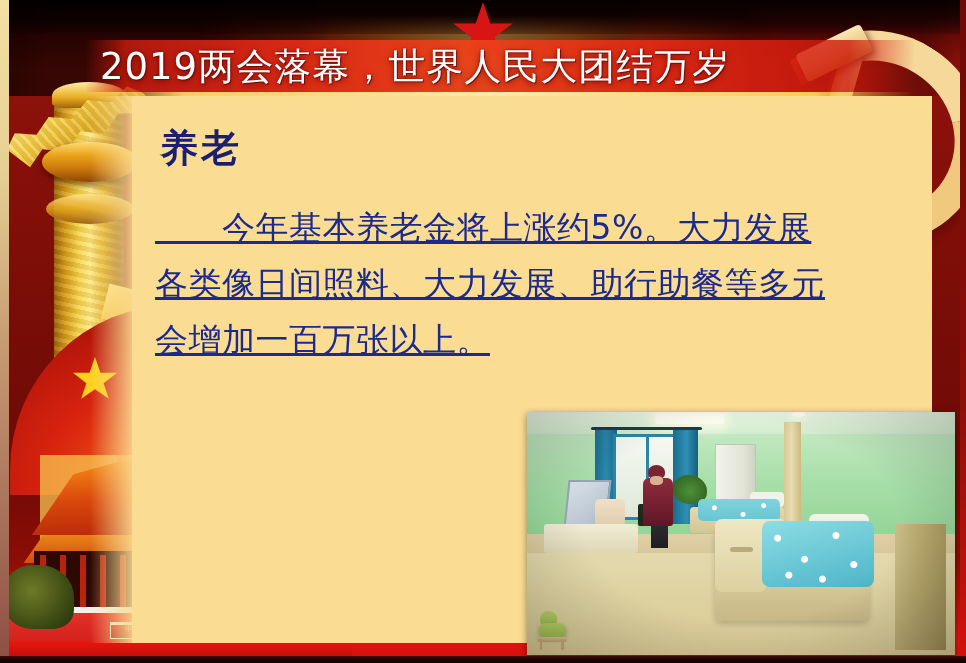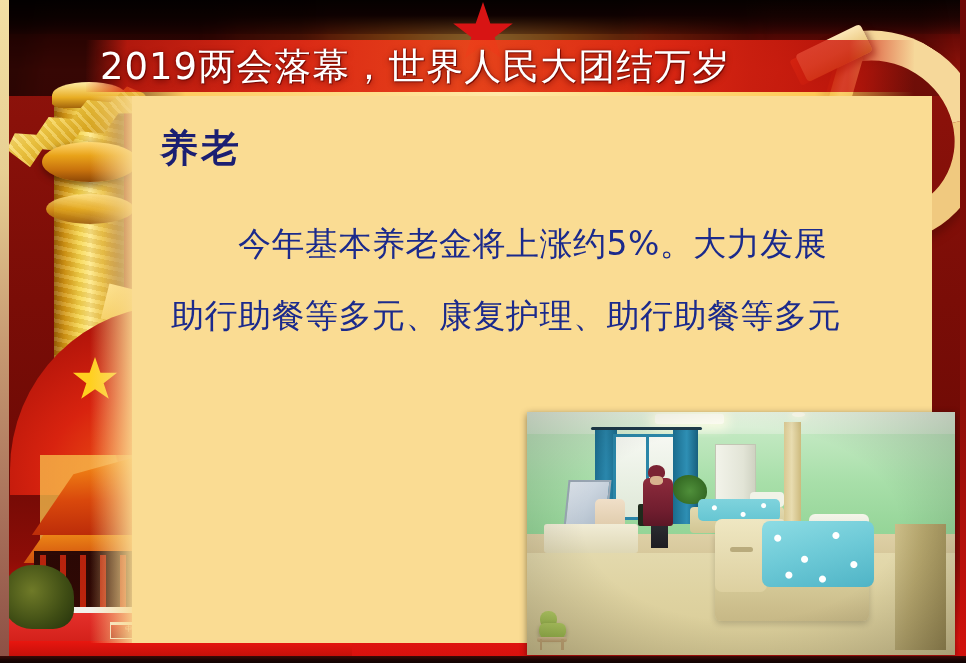--- a/index.html
+++ b/index.html
@@ -474,21 +474,21 @@
   .body-text {
     position: absolute;
     left: 155px;
     top: 200px;
     width: 760px;
     font-size: 33px;
     line-height: 56px;
     color: #1b2a8c;
     letter-spacing: 0.5px;
   }
-  .body-text p { margin: 16px; }
+  .body-text p { margin: 0; text-decoration: underline; }
 
   
   .photo {
     position: absolute;
     left: 527px;
     top: 412px;
     width: 428px;
     height: 243px;
     overflow: hidden;
     background: #bfe3c4;
@@ -734,21 +734,22 @@
     <div class="panel-fade-left"></div>
   </div>
 
   <div class="title-bar"></div>
   <div class="title-text">2019两会落幕，世界人民大团结万岁</div>
 
   <div class="subhead">养老</div>
 
   <div class="body-text">
     <p>　　今年基本养老金将上涨约5%。大力发展</p>
-    <p>助行助餐等多元、康复护理、助行助餐等多元</p>
+    <p>各类像日间照料、大力发展、助行助餐等多元</p>
+    <p>会增加一百万张以上。</p>
   </div>
 
   <div class="photo">
     <div class="ph ph-wall-upper"></div>
     <div class="ph ph-wall-lower"></div>
     <div class="ph ph-floor"></div>
     <div class="ph ph-ceiling"></div>
     <div class="ph ph-light"></div>
     <div class="ph ph-light2"></div>
     <div class="ph ph-curtain-l"></div>

